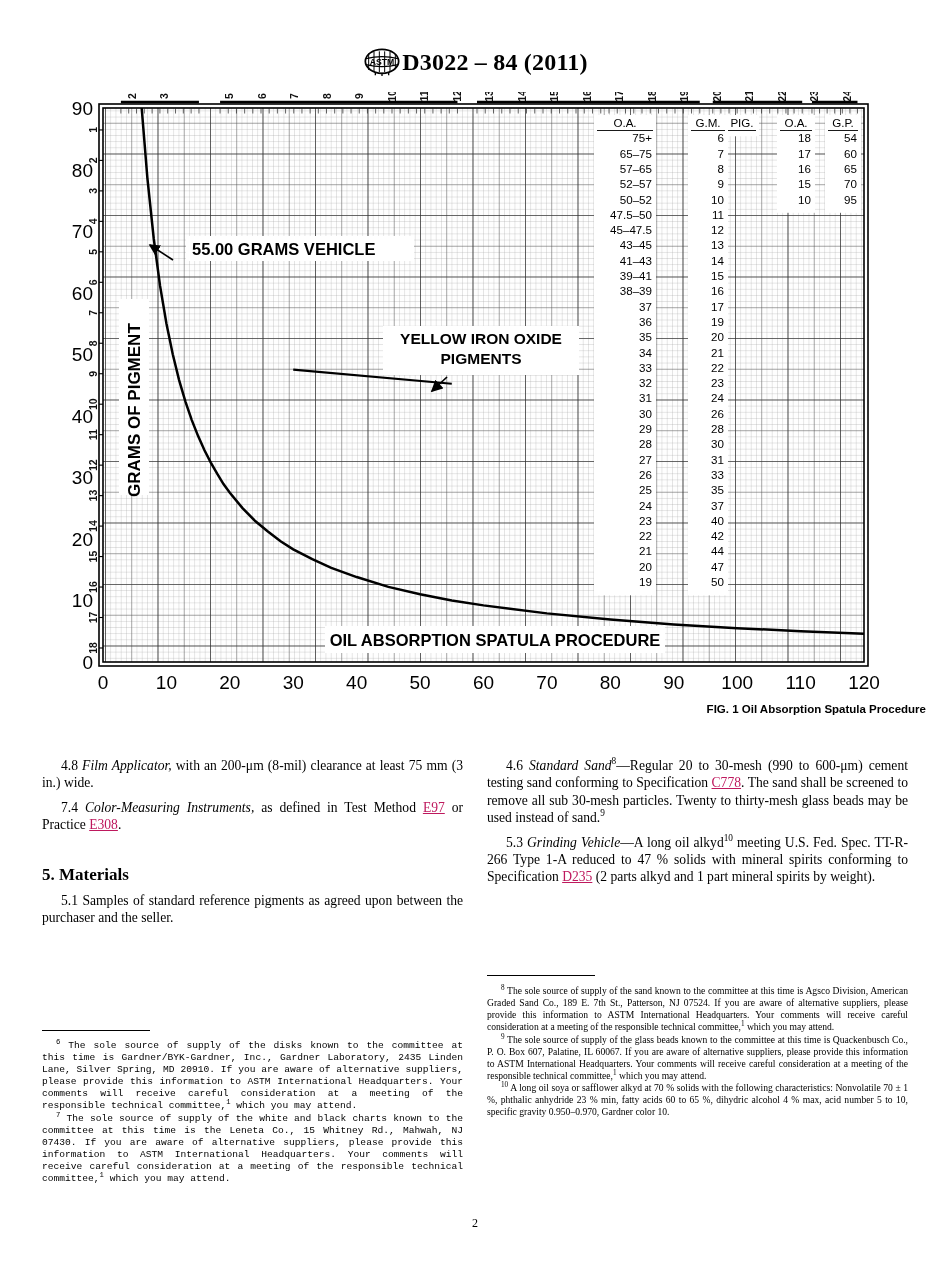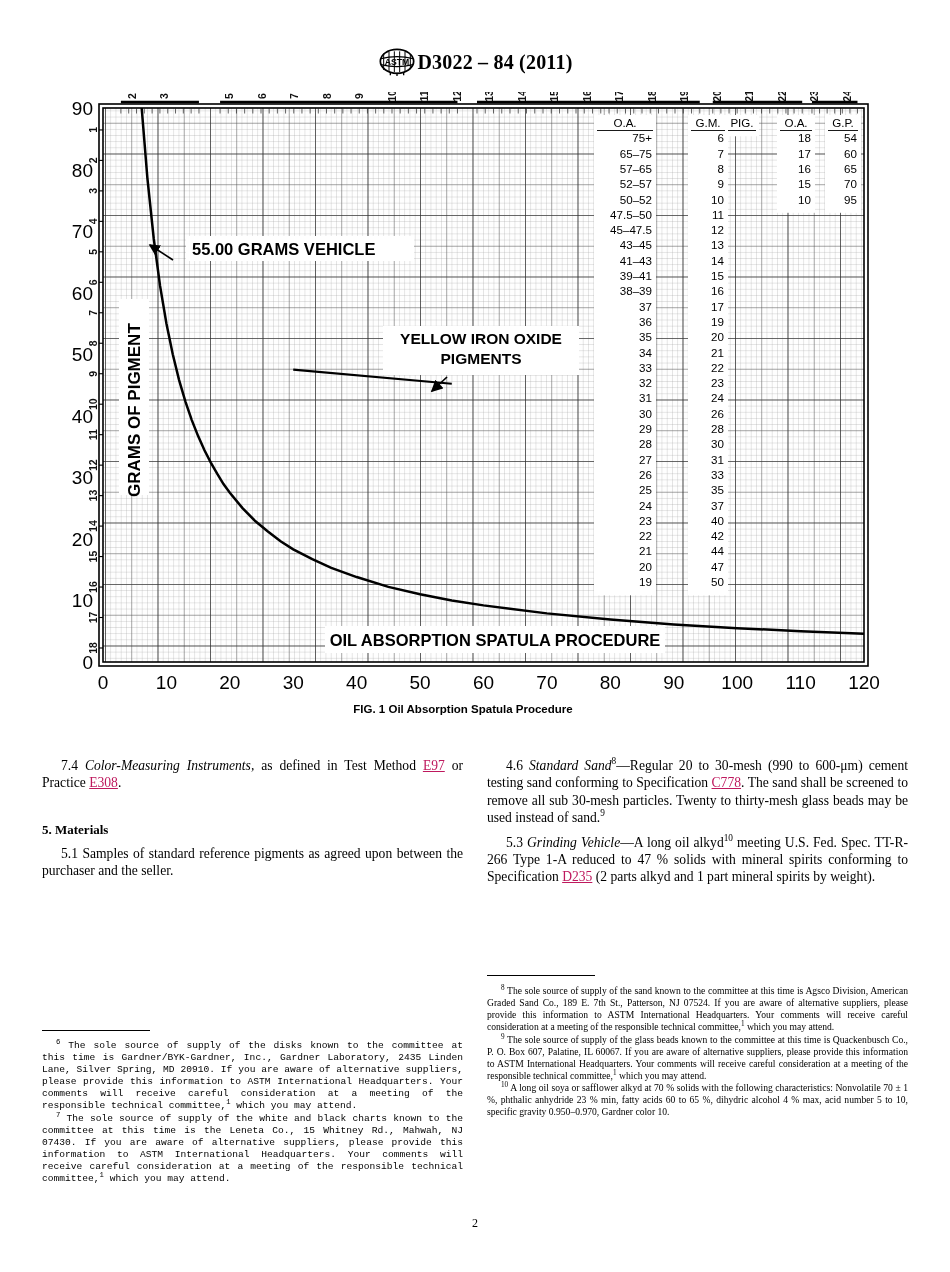--- a/index.html
+++ b/index.html
@@ -17,54 +17,54 @@
   
   .doc-header {
     position: absolute;
     top: 48px; left: 0; width: 950px;
     display: flex; align-items: center; justify-content: center;
     gap: 0;
   }
   .astm-logo { width: 40px; height: 28px; }
   .doc-title {
     font-family: "Liberation Serif", serif;
-    font-size: 20px; font-weight: bold;
+    font-size: 24px; font-weight: bold;
     letter-spacing: 0.2px;
   }
 
   
   .figure-wrap {
     position: absolute;
     top: 92px; left: 0; width: 950px; height: 630px;
   }
   .fig-caption {
     position: absolute;
     top: 703px; left: 0; width: 926px;
-    text-align: center;
+    text-align: right;
     font-family: "Liberation Sans", sans-serif;
     font-size: 11.5px; font-weight: bold;
   }
 
   
   .col {
     position: absolute;
     width: 421px;
     font-size: 13.6px;
     line-height: 1.27;
     text-align: justify;
     text-justify: inter-word;
   }
   .col-left  { left: 42px;  top: 757px; }
   .col-right { left: 487px; top: 757px; }
 
   .para { margin: 0 0 7.5px 0; text-indent: 19px; }
   .it { font-style: italic; }
   .lnk { color: #be185d; }
   .sec-head {
-    font-weight: bold; font-size: 13px;
+    font-weight: bold; font-size: 17px;
     margin: 30px 0 7px 0; text-indent: 0;
   }
   sup { font-size: 9.3px; vertical-align: super; line-height: 0; }
 
   
   .fn-block { position: absolute; width: 421px; }
   .fn-left  { left: 42px;  top: 1030px; font-family: Liberation Mono, monospace; }
   .fn-right { left: 487px; top: 975px; }
   .fn-rule {
     width: 108px; height: 0;
@@ -462,20 +462,24 @@
           <text class="tbl-txt" x="857" y="111.5" text-anchor="end">95</text>
         </g>
       </g>
 </svg>
 </div>
 
 <div class="fig-caption">FIG. 1 Oil Absorption Spatula Procedure</div>
 
 <div class="col col-left">
   <p class="para">
+    <span>4.8</span>
+    <span class="it">Film Applicator,</span><span> with an 200-μm (8-mil) clearance at least 75 mm (3 in.) wide.</span>
+  </p>
+  <p class="para">
     <span>7.4</span>
     <span class="it">Color-Measuring Instruments,</span><span> as defined in Test Method </span><a class="lnk" href="#">E97</a><span> or Practice </span><a class="lnk" href="#">E308</a><span>.</span>
   </p>
   <p class="sec-head">5.  Materials</p>
   <p class="para">
     <span>5.1</span><span> Samples of standard reference pigments as agreed upon between the purchaser and the seller.</span>
   </p>
 </div>
 
 <div class="col col-right">

